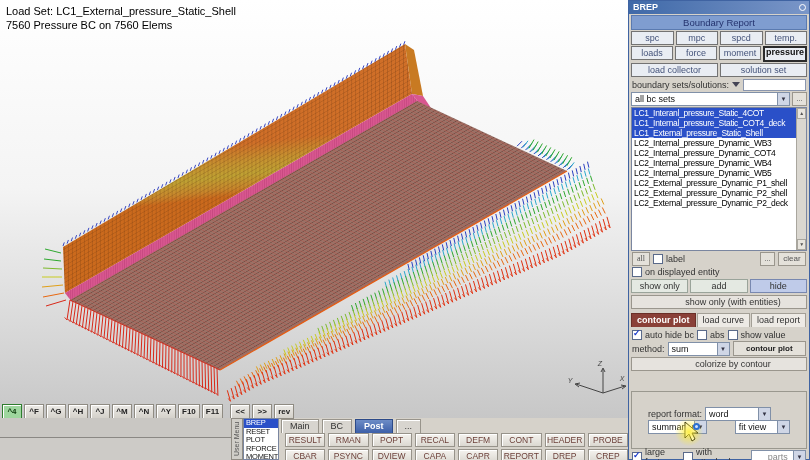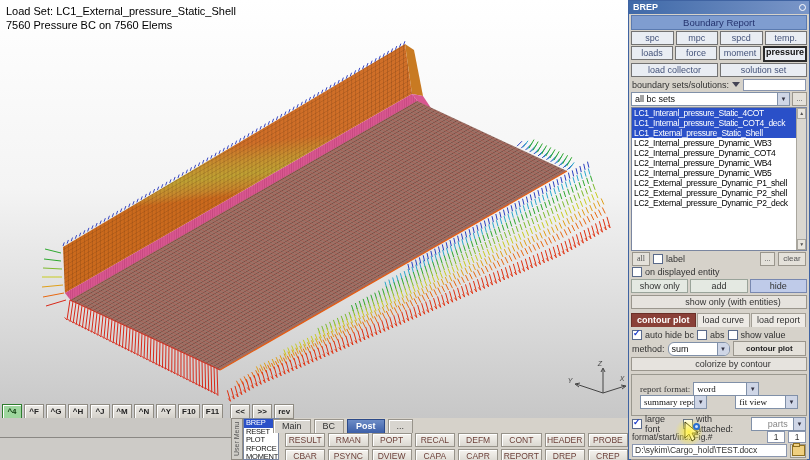--- a/index.html
+++ b/index.html
@@ -17,21 +17,21 @@
   .tbtn.gap{margin-left:5px;}
   
   .console{position:absolute;left:0;top:418px;width:231px;height:42px;background:#c9c7c3;}
   .console .inner{position:absolute;left:0;top:19px;width:100%;height:23px;border-top:1px solid #8a8884;background:#cdcbc7;}
   .usermenu{position:absolute;left:231px;top:418px;width:12px;height:42px;background:#d0cec8;border:1px solid #908c84;
     box-sizing:border-box;color:#555;font-size:7px;writing-mode:vertical-rl;transform:rotate(180deg);text-align:center;line-height:10px;}
   .minilist{position:absolute;left:243px;top:418px;width:36px;height:42px;background:#fff;border:1px solid #7a86a0;
     box-sizing:border-box;overflow:hidden;font-size:7.5px;letter-spacing:-0.2px;}
   .minilist .mi{height:8.5px;line-height:8.5px;padding-left:2px;white-space:nowrap;color:#111;}
   .minilist .mi.sel{background:#2a50c8;color:#fff;}
-  .btabs{position:absolute;left:273px;top:419px;display:flex;gap:3px;height:14px;}
+  .btabs{position:absolute;left:281px;top:419px;display:flex;gap:3px;height:14px;}
   .btab{height:13px;line-height:13px;padding:0 8px;background:#d8d5cf;border:1px solid #98948b;border-bottom:none;
     color:#333;font-size:9px;box-shadow:inset 1px 1px 0 #fff;}
   .btab.active{background:linear-gradient(#6d8cc6,#3c5fa8);color:#fff;font-weight:bold;box-shadow:none;border-color:#2c4a88;}
   .bgrid{position:absolute;left:285px;top:433px;width:343px;}
   .bgrow{display:flex;gap:3px;margin-bottom:2px;}
   .gbtn{flex:1;height:12px;line-height:12px;text-align:center;font-size:8.5px;color:#6b3f38;
     background:linear-gradient(#f5f3ef,#dbd8d1);border:1px solid #97938a;box-shadow:inset 1px 1px 0 #fff;}
   
   .bp{position:absolute;left:628px;top:0;width:182px;height:460px;background:#d6d2ca;border:1px solid #3f63a2;
     box-sizing:border-box;}
@@ -66,21 +66,21 @@
   .cb{width:8px;height:8px;min-width:8px;border:1px solid #5a6a8a;background:#fff;display:inline-block;position:relative;}
   .cb.on::after{content:"✓";position:absolute;top:-3px;left:0;font-size:9px;color:#1a3acc;font-weight:bold;}
   .bp-three{display:flex;gap:2px;margin:1px 2px;border-radius:6px;}
   .mbtn{flex:1;height:12px;line-height:12px;text-align:center;background:#e4e9e2;border:1px solid #9aa49a;font-size:9px;color:#333;}
   .mbtn.hl{background:#bfcbe9;border-color:#7888b0;}
   .wbtn{display:block;margin:2px 2px;height:12px;line-height:12px;text-align:center;background:#e6e3de;
     border:1px solid #9a968d;font-size:9px;color:#333;padding-left:28px;}
   .bp-tabs{display:flex;gap:1px;margin:4px 2px 0;}
   .bp-tab{height:13px;line-height:13px;padding:0 5px;background:#edeae5;border:1px solid #a39f96;border-bottom:none;font-size:9px;color:#333;}
   .bp-tab.active{background:#8a4038;border-color:#6a2f28;color:#fff;font-weight:bold;}
-  .bp-group{border:1px solid #9a988f;margin:3px 2px 1px;padding:8px;font-family:Liberation Serif, serif;}
+  .bp-group{border:1px solid #9a988f;margin:20px 2px 1px;padding:16px;}
   .boldtxt{font-weight:bold;}
   .numbox{width:16px;height:10px;line-height:10px;background:#fff;border:1px solid #8a96ae;text-align:center;}
   .pathbox{flex:1;height:11px;line-height:11px;background:#fff;border:1px solid #8a96ae;padding-left:2px;
     font-size:8.5px;white-space:nowrap;overflow:hidden;}
   .folder-ico{width:11px;height:9px;background:#f0d080;border:1px solid #907020;position:relative;display:inline-block;}
   .folder-ico::before{content:"";position:absolute;left:0;top:-3px;width:5px;height:2px;background:#f0d080;border:1px solid #907020;}
   .fbtn{width:14px;height:12px;background:#e4e1da;border:1px solid #9a968d;display:flex;align-items:center;justify-content:center;}
   .hlwrap{position:absolute;left:46px;top:415px;width:40px;height:34px;pointer-events:none;}
   .hlcirc{position:absolute;left:0;top:2px;width:28px;height:28px;border-radius:50%;
     background:radial-gradient(rgba(255,238,51,.9),rgba(255,238,51,0) 72%);}
@@ -1218,21 +1218,21 @@
       <span class="cb on"></span>
       <span>auto hide bc</span>
       <span class="cb"></span>
       <span>abs</span>
       <span class="cb"></span>
       <span>show value</span>
     </div>
 
     <div class="bp-row" style="height:13px;">
       <span>method:</span>
-      <div class="combo" style="width:44px;border-radius:6px;">
+      <div class="combo" style="width:44px;">
         <span>sum</span>
         <span class="arr">▼</span>
       </div>
       <div class="morebtn boldtxt" style="flex:1;height:13px;line-height:13px;color:#222;">contour plot</div>
     </div>
 
     <div class="wbtn">colorize by contour</div>
 
     <div class="bp-group">
       <div class="bp-row" style="margin:0 0 2px;">

